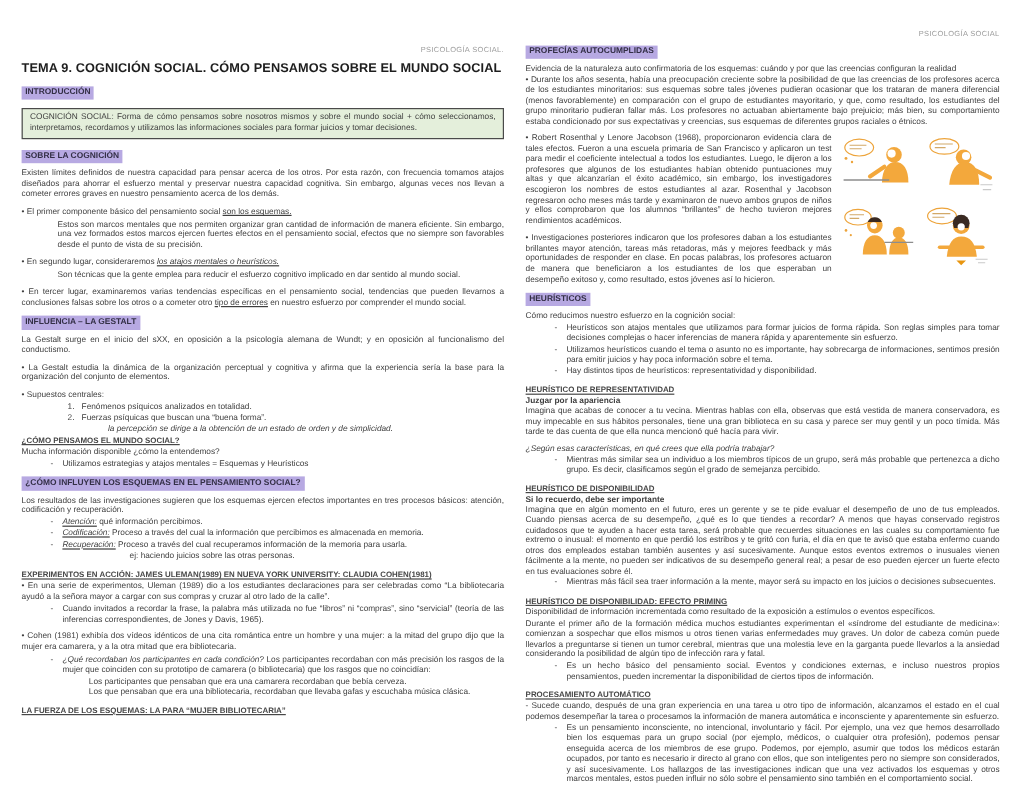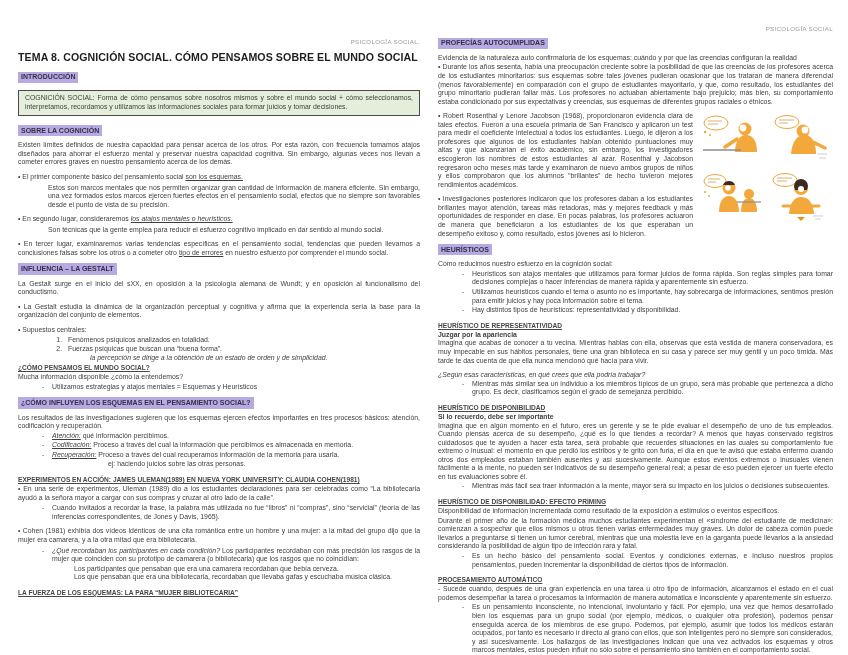--- a/index.html
+++ b/index.html
@@ -41,21 +41,21 @@
   .panel{width:62px;height:52px;}
   .clr{clear:both;}
 </style>
 </head>
 <body>
 
 <div class="sheet">
 
   <div class="col col-left">
     <div class="pg-header">PSICOLOGÍA SOCIAL.</div>
-    <h1 class="title">TEMA 8. COGNICIÓN SOCIAL. CÓMO PENSAMOS SOBRE EL MUNDO SOCIAL</h1>
+    <h1 class="title">TEMA 9. COGNICIÓN SOCIAL. CÓMO PENSAMOS SOBRE EL MUNDO SOCIAL</h1>
 
     <div><span class="chip">INTRODUCCIÓN</span></div>
     <div class="greenbox">COGNICIÓN SOCIAL: Forma de cómo pensamos sobre nosotros mismos y sobre el mundo social + cómo seleccionamos, interpretamos, recordamos y utilizamos las informaciones sociales para formar juicios y tomar decisiones.</div>
 
     <div><span class="chip">SOBRE LA COGNICIÓN</span></div>
     <p>Existen límites definidos de nuestra capacidad para pensar acerca de los otros. Por esta razón, con frecuencia tomamos atajos diseñados para ahorrar el esfuerzo mental y preservar nuestra capacidad cognitiva. Sin embargo, algunas veces nos llevan a cometer errores graves en nuestro pensamiento acerca de los demás.</p>
 
     <div class="bullet"><span>El primer componente básico del pensamiento social </span><span class="u">son los esquemas.</span></div>
     <div class="sub">Estos son marcos mentales que nos permiten organizar gran cantidad de información de manera eficiente. Sin embargo, una vez formados estos marcos ejercen fuertes efectos en el pensamiento social, efectos que no siempre son favorables desde el punto de vista de su precisión.</div>
 

